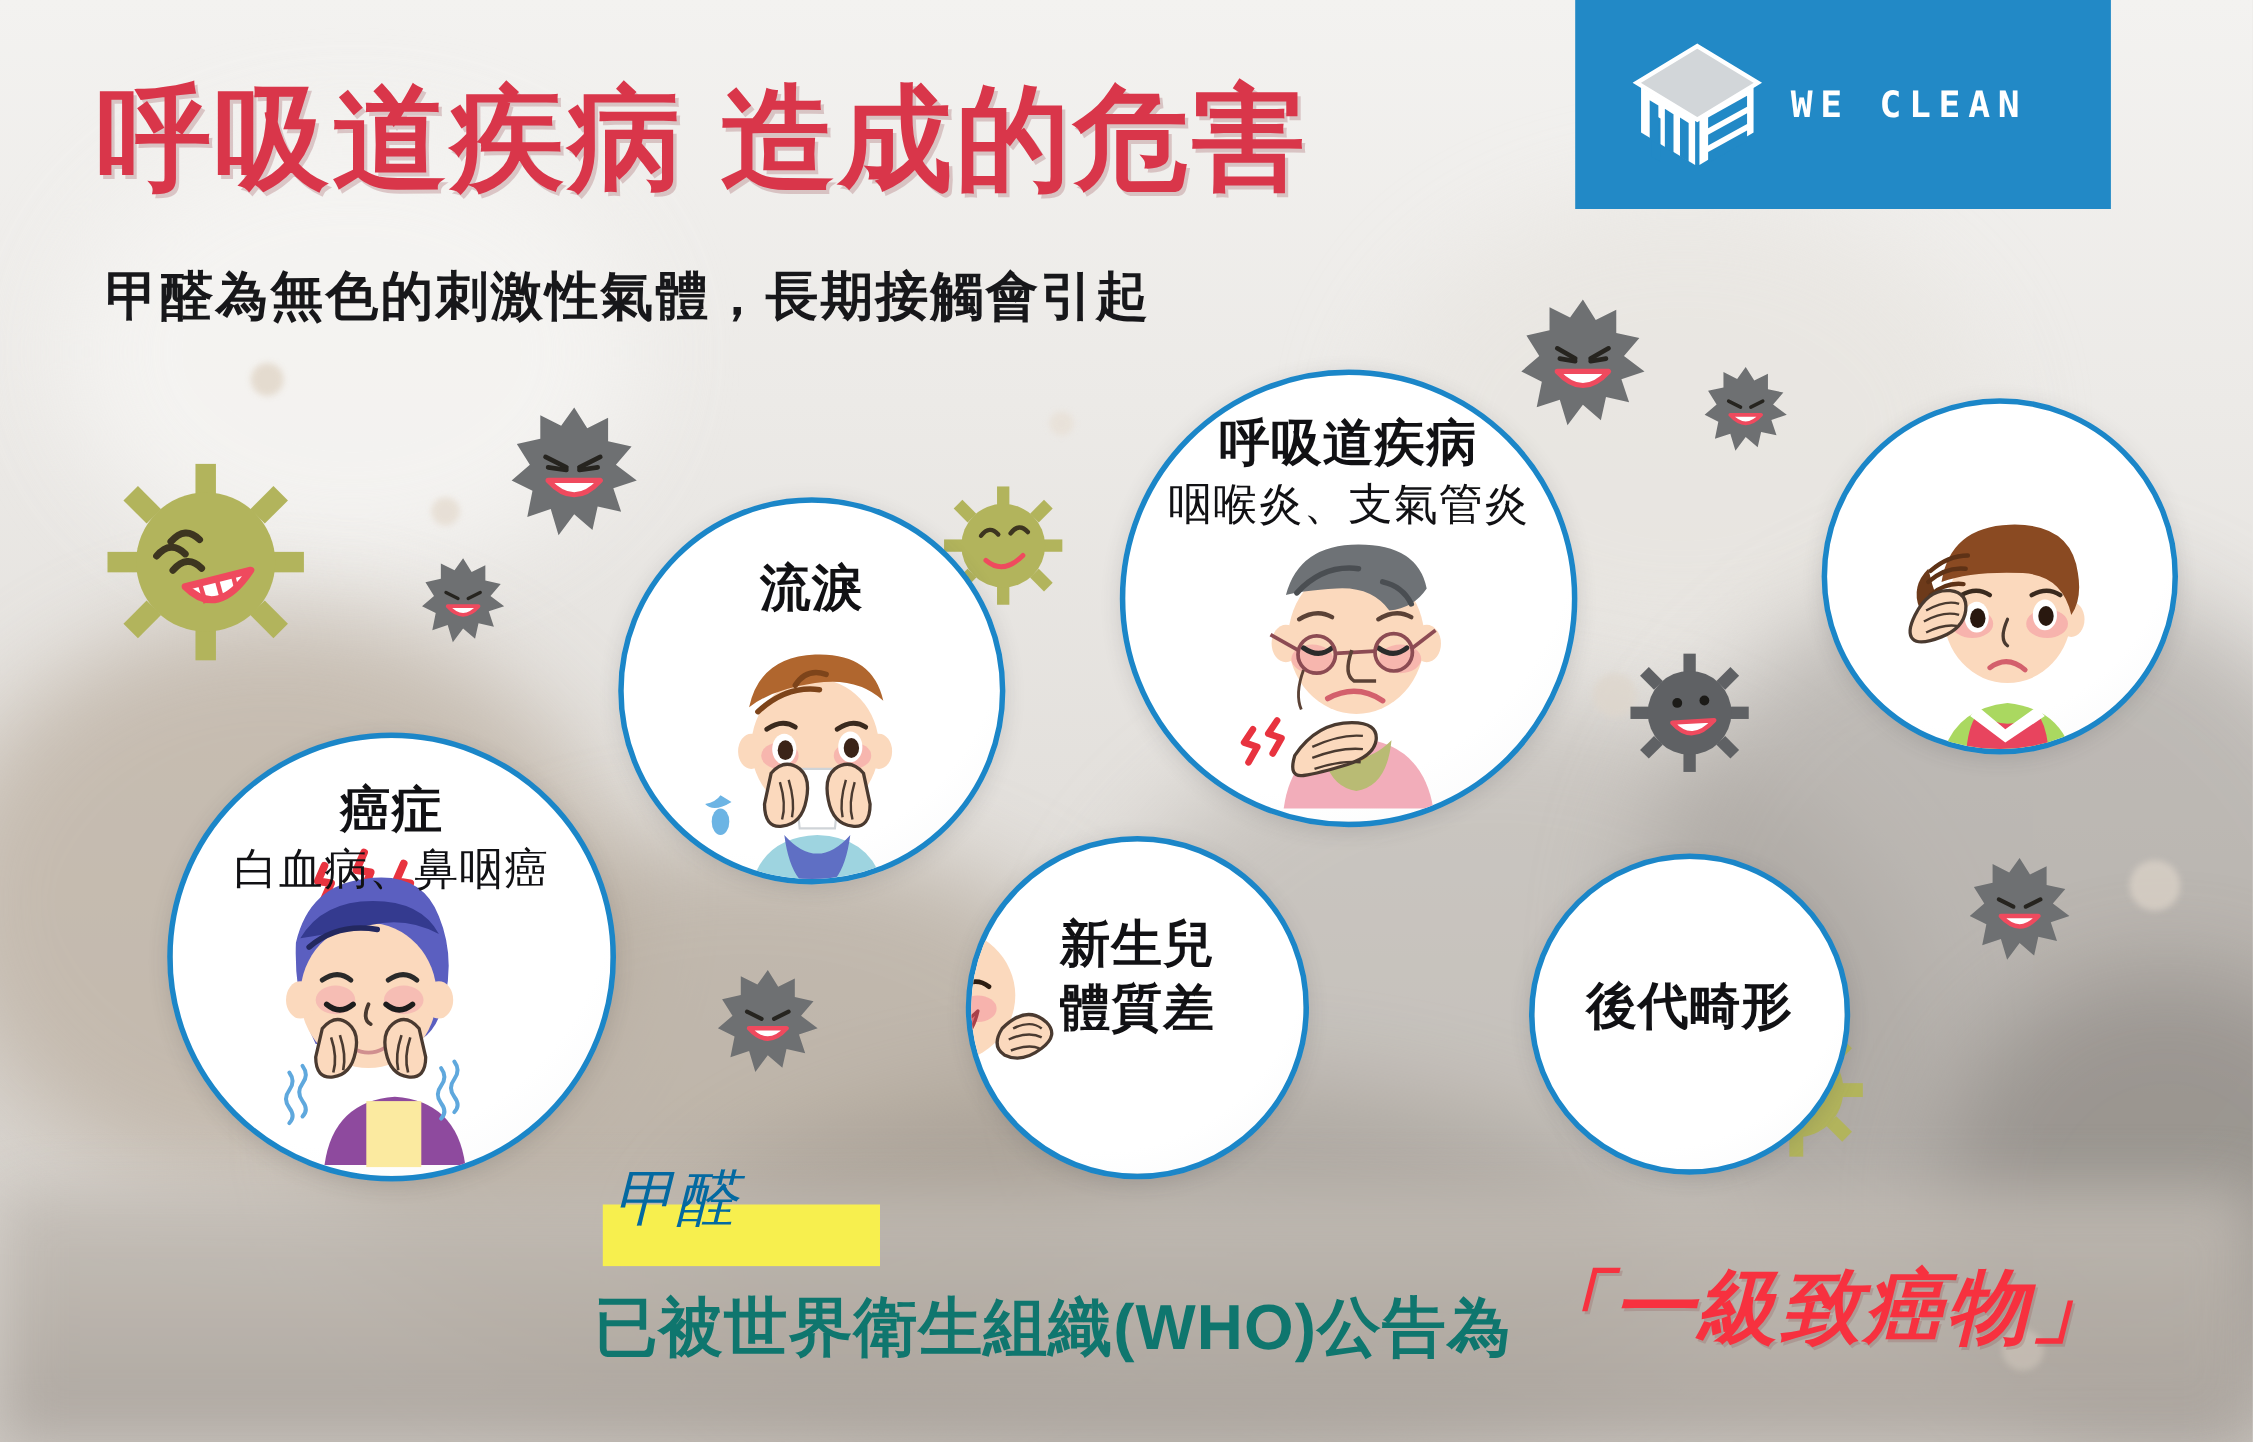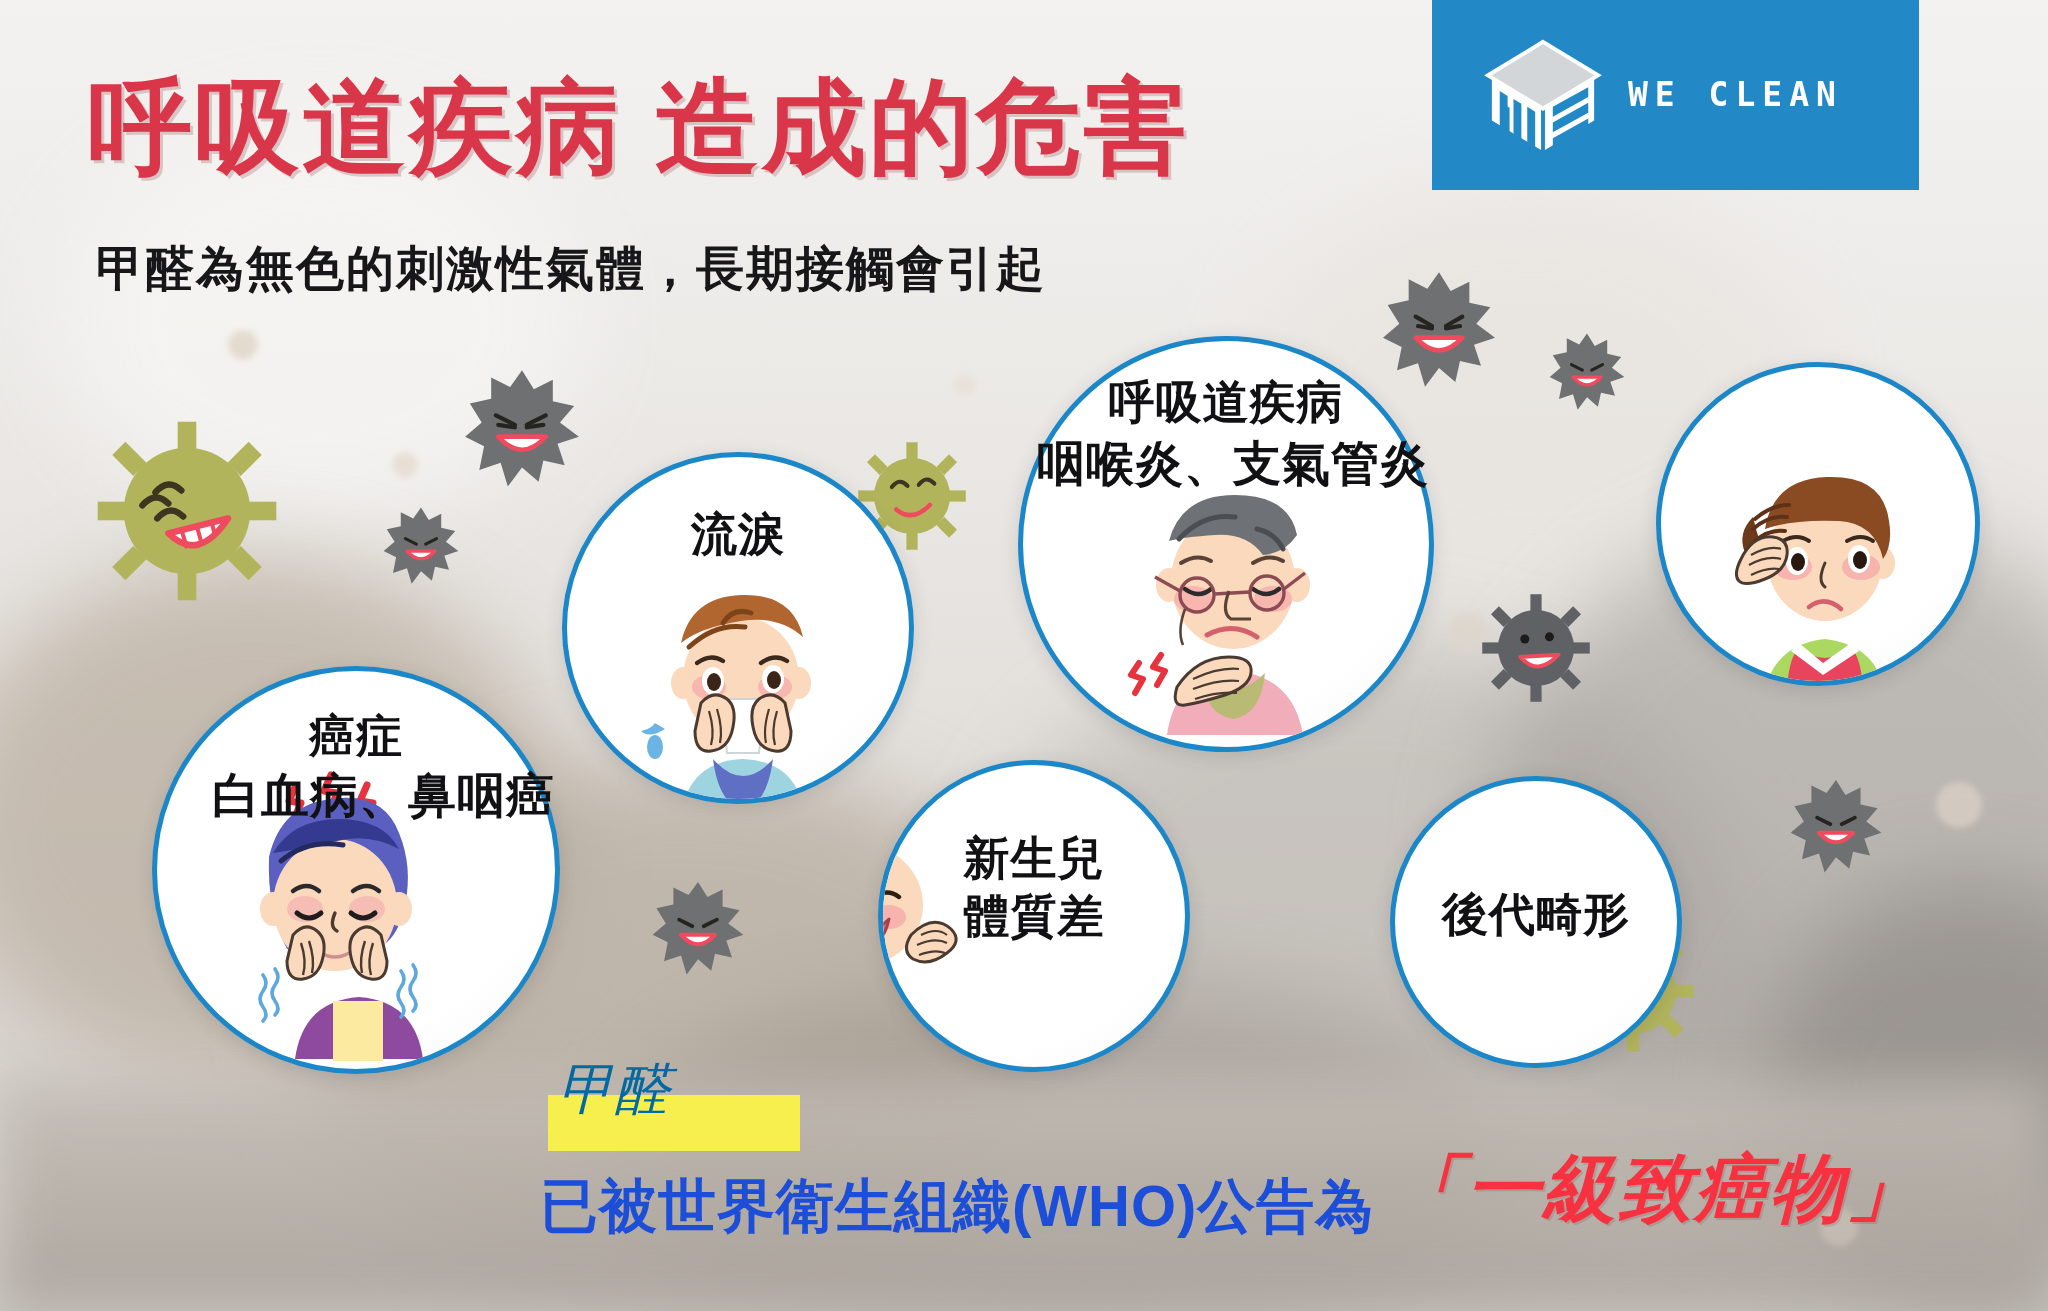--- a/index.html
+++ b/index.html
@@ -72,21 +72,21 @@
     border:5px solid #1b86c8;
     box-shadow:0 4px 18px rgba(60,60,70,.16);
     overflow:visible;
   }
   .bubble .txt {
     position:absolute; left:0; right:0; text-align:center;
     color:#111114; font-weight:800; letter-spacing:1px; line-height:1.12;
     z-index:4;
   }
   .bubble .t-main { font-size:46px; }
-  .bubble .t-sub  { font-size:48px; font-weight:700;text-align:right; }
+  .bubble .t-sub  { font-size:40px; font-weight:400; }
 
   .bubble .clipwrap{
     position:absolute; inset:0; border-radius:50%; overflow:hidden; z-index:3;
   }
   .fig { position:absolute; }
 
   
   #bub-cancer   { left:152px;  top:666px;  width:408px;  height:408px; }
   #bub-tears    { left:562px;  top:452px;  width:352px;  height:352px; }
   #bub-resp     { left:1018px; top:336px;  width:416px;  height:416px; }
@@ -105,21 +105,21 @@
     letter-spacing:2px; line-height:1;
     padding:4px 10px 10px 10px;
   }
   .hl-mark {
     position:absolute; left:548px; top:1095px; width:252px; height:56px;
     background:#f7ef4e; z-index:0;
   }
   .hl-word span { position:relative; z-index:2; }
   .bottom-line {
     position:absolute; left:540px; top:1168px;
-    font-size:58px; font-weight:800; color:#1d4ed8; letter-spacing:1px;
+    font-size:58px; font-weight:800; color:#0f766e; letter-spacing:1px;
     white-space:nowrap;
   }
   .bottom-red {
     position:absolute; left:1390px; top:1140px;
     font-size:74px; font-weight:900; font-style:italic; color:#f7313f;
     letter-spacing:2px; white-space:nowrap;
     text-shadow:2px 2px 0 rgba(120,20,30,.15);
   }
 </style>
 </head>

